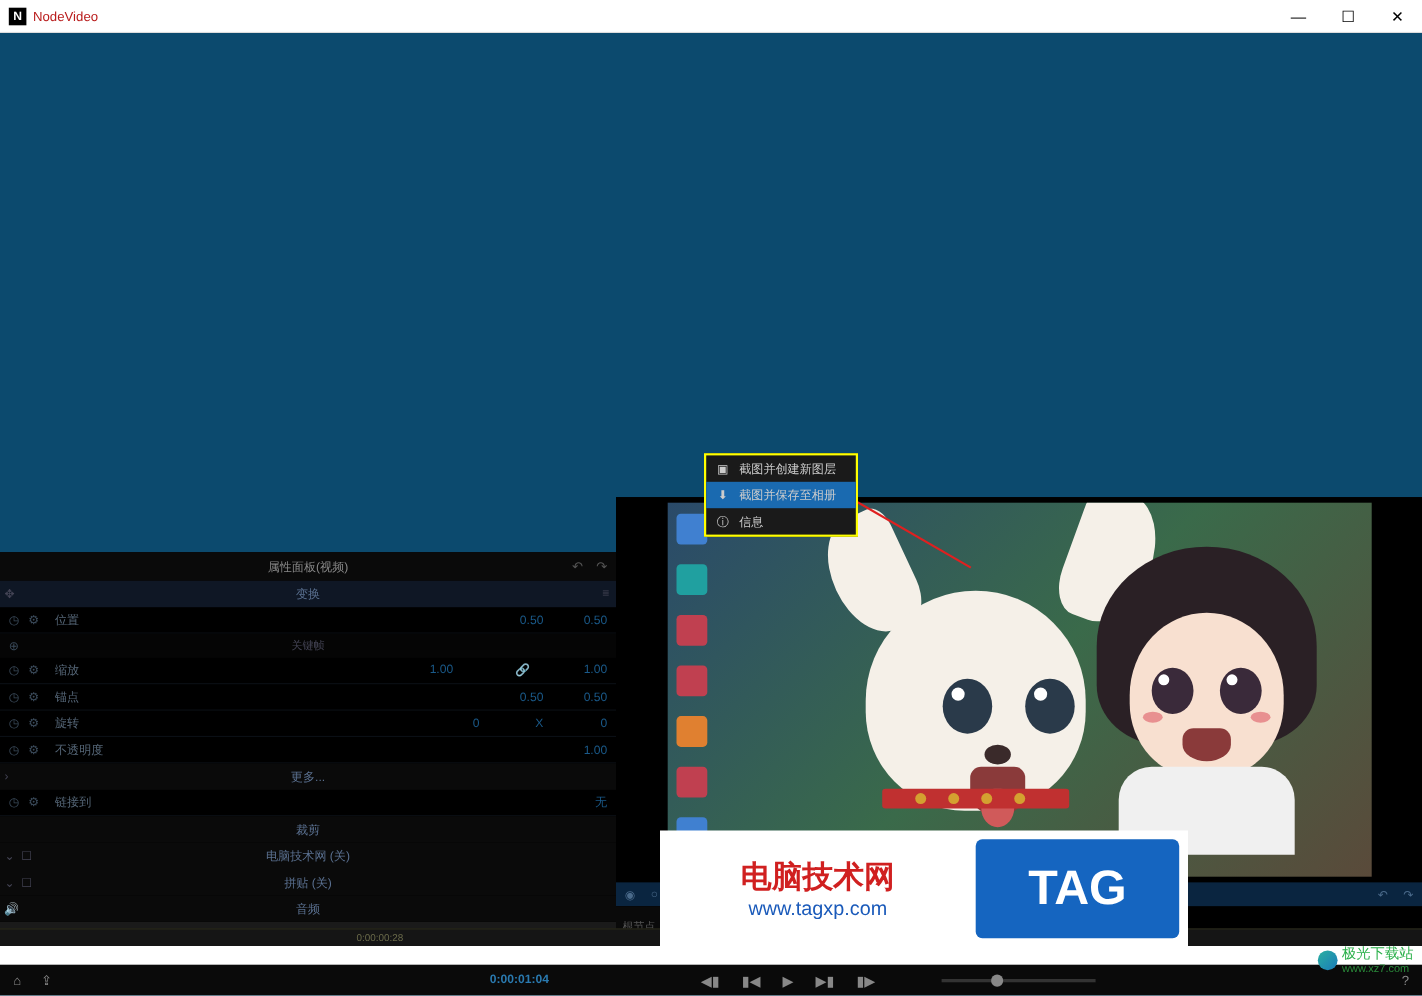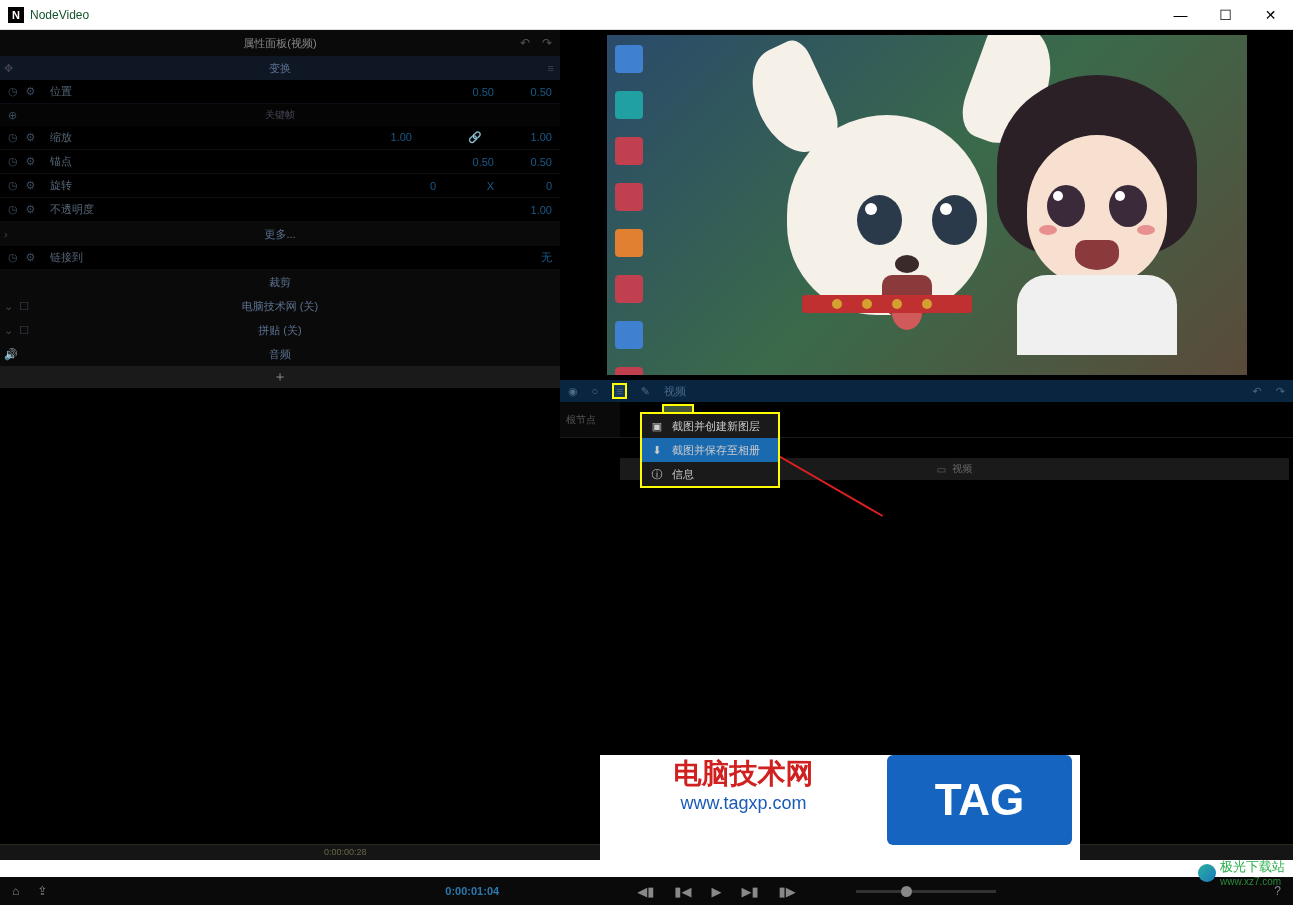--- a/index.html
+++ b/index.html
@@ -1,22 +1,22 @@
 <!DOCTYPE html>
 <html><head>
 <meta charset="utf-8">
 <style>
 * { margin: 0; padding: 0; box-sizing: border-box; font-family: "Microsoft YaHei", sans-serif; user-select: none; }
 body { width: 1293px; height: 905px; background: #fff; overflow: hidden; position: relative; }
 .titlebar { height: 30px; background: #fff; display: flex; align-items: center; padding-left: 8px; border-bottom: 1px solid #ddd; }
 .app-icon { width: 16px; height: 16px; background: #000; color: #fff; font-size: 11px; font-weight: bold; display: flex; align-items: center; justify-content: center; margin-right: 6px; }
-.app-title { font-size: 12px; color: #14532d; }
+.app-title { font-size: 12px; color: #b91c1c; }
 .win-controls { margin-left: auto; display: flex; }
 .win-btn { width: 45px; height: 30px; display: flex; align-items: center; justify-content: center; font-size: 14px; cursor: pointer; }
-.app-body { display: flex; height: 830px; background: #0c4a6e; }
+.app-body { display: flex; height: 830px; background: #0c4a6e; align-items: flex-end; }
 .left-panel { width: 560px; background: #000; position: relative; }
 .panel-header { height: 26px; background: #0a0a0a; display: flex; align-items: center; justify-content: center; color: #888; font-size: 11px; position: relative; }
 .panel-header .icon-r { position: absolute; right: 30px; color: #555; font-size: 12px; }
 .panel-header .icon-r2 { position: absolute; right: 8px; color: #555; font-size: 12px; }
 .section-title { height: 24px; background: #0f1725; color: #5a7090; font-size: 11px; display: flex; align-items: center; justify-content: center; position: relative; }
 .section-title .left-icons { position: absolute; left: 4px; display: flex; gap: 6px; color: #445; }
 .section-title .right-icons { position: absolute; right: 6px; color: #445; }
 .prop-row { height: 24px; display: flex; align-items: center; padding: 0 8px; color: #445566; font-size: 11px; border-bottom: 1px solid #0a0f15; }
 .prop-row .row-icons { display: flex; gap: 8px; width: 42px; }
 .prop-row .row-label { flex: 0 0 120px; color: #556677; }
@@ -70,21 +70,21 @@
 .thumb { width: 32px; height: 30px; margin: 2px; border: 2px solid #ffff00; background: linear-gradient(135deg, #3a5a3a, #5a4a3a); }
 .track-info { height: 18px; display: flex; align-items: center; padding-left: 6px; color: #555; font-size: 10px; gap: 6px; }
 .track-info .blue { color: #2a7ab0; }
 .track-clip { position: absolute; left: 60px; top: 56px; right: 4px; height: 22px; background: #1a1a1a; display: flex; align-items: center; justify-content: center; color: #666; font-size: 10px; gap: 6px; }
 .context-menu { position: absolute; left: 640px; top: 412px; width: 140px; background: #1a1a1a; border: 2px solid #ffff00; z-index: 100; }
 .ctx-item { height: 24px; display: flex; align-items: center; padding: 0 8px; color: #ccc; font-size: 11px; gap: 8px; cursor: pointer; }
 .ctx-item.selected { background: #1a6ab0; }
 .ctx-icon { width: 14px; text-align: center; }
 .arrow-line { position: absolute; left: 770px; top: 450px; width: 130px; height: 2px; background: #e02020; transform: rotate(30deg); transform-origin: left center; z-index: 99; }
 .arrow-line::before { content: ''; position: absolute; left: -8px; top: -5px; border: 6px solid transparent; border-right-color: #e02020; }
-.watermark { position: absolute; left: 600px; top: 755px; width: 480px; height: 105px; background: #fff; display: flex; z-index: 50; }
+.watermark { position: absolute; left: 600px; top: 755px; width: 480px; height: 105px; background: #fff; display: flex; align-items: center; z-index: 50; }
 .wm-left { flex: 1; text-align: center; }
 .wm-title { font-size: 28px; font-weight: bold; color: #d02020; }
 .wm-url { font-size: 18px; color: #1a5aba; }
 .wm-tag { width: 185px; height: 90px; background: #1565c0; color: #fff; font-size: 44px; font-weight: bold; display: flex; align-items: center; justify-content: center; margin-right: 8px; border-radius: 6px; }
 .watermark2 { position: absolute; right: 8px; bottom: 18px; color: #2ab04a; font-size: 13px; z-index: 51; display: flex; align-items: center; gap: 4px; }
 .watermark2 .g { width: 18px; height: 18px; background: linear-gradient(135deg, #2ab0a0, #1a7aba); border-radius: 50%; }
 .ruler { position: absolute; left: 0; bottom: 45px; right: 0; height: 16px; background: #151515; border-top: 1px solid #2a2a1a; }
 .ruler-mark { position: absolute; top: 2px; color: #6a6a4a; font-size: 9px; }
 .bottom-bar { position: absolute; left: 0; bottom: 0; right: 0; height: 28px; background: #0a0a0a; display: flex; align-items: center; padding: 0 12px; gap: 18px; color: #888; font-size: 12px; }
 .timecode { color: #2a7ab0; margin-left: 380px; font-size: 11px; font-weight: bold; }

